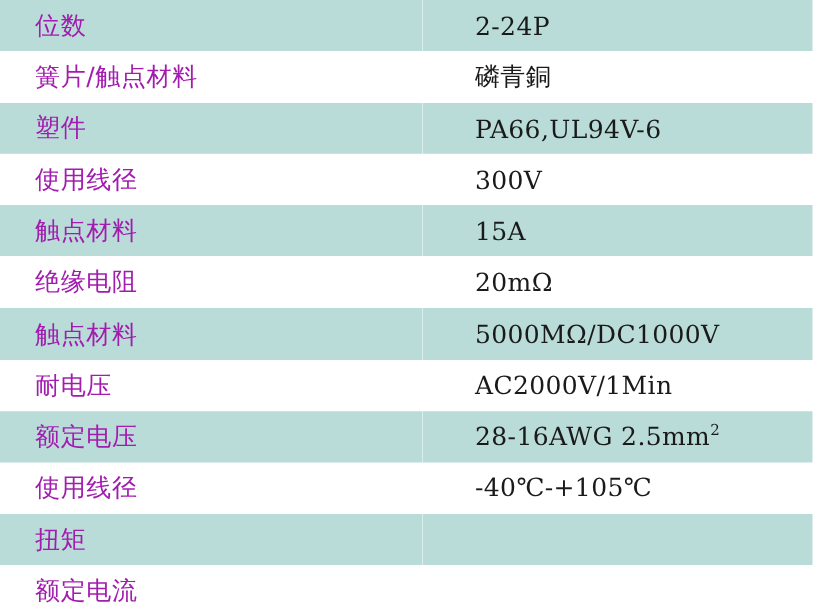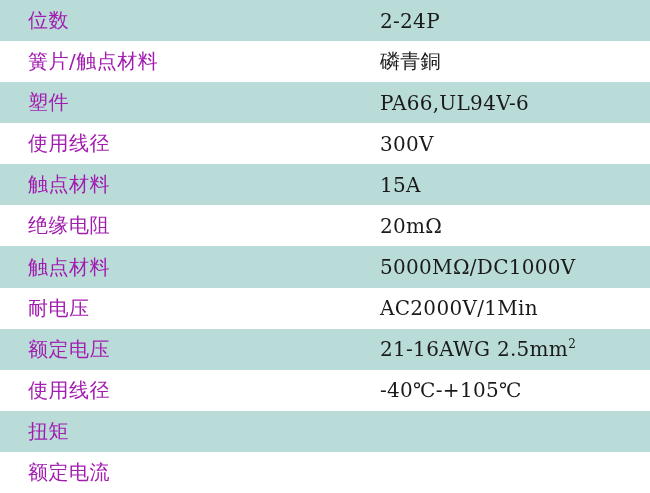--- a/index.html
+++ b/index.html
@@ -89,21 +89,21 @@
     <tr class="band">
       <td class="label">触点材料</td>
       <td class="value"><span class="val-main">5000MΩ/DC1000V</span><sup></sup></td>
     </tr>
     <tr class="plain">
       <td class="label">耐电压</td>
       <td class="value"><span class="val-main">AC2000V/1Min</span><sup></sup></td>
     </tr>
     <tr class="band">
       <td class="label">额定电压</td>
-      <td class="value"><span class="val-main">21-16AWG  2.5mm</span><sup>2</sup></td>
+      <td class="value"><span class="val-main">28-16AWG  2.5mm</span><sup>2</sup></td>
     </tr>
     <tr class="plain">
       <td class="label">使用线径</td>
       <td class="value"><span class="val-main">-40℃-+105℃</span><sup></sup></td>
     </tr>
     <tr class="band">
       <td class="label">扭矩</td>
       <td class="value"><span class="val-main"></span><sup></sup></td>
     </tr>
     <tr class="plain">

